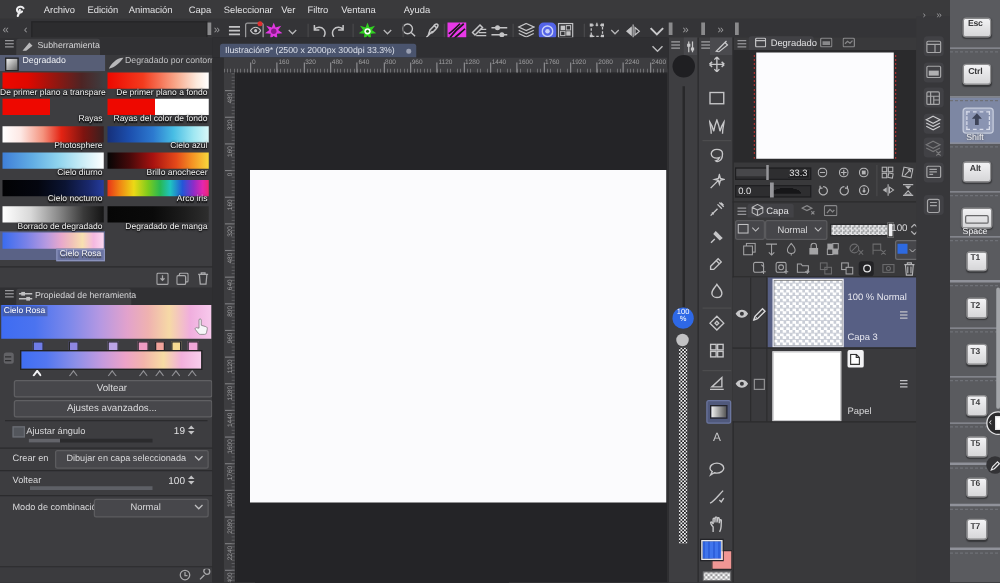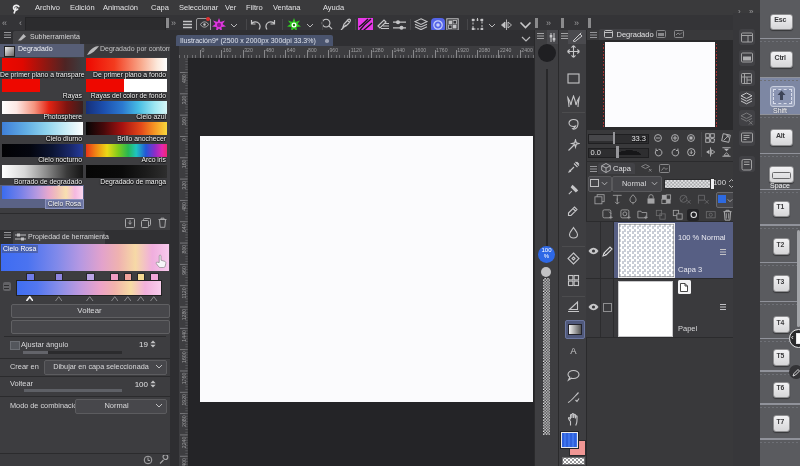--- a/index.html
+++ b/index.html
@@ -229,20 +229,21 @@
 <svg class="abs" style="left:136.8px;top:295.5px" width="7.5" height="5.5" viewBox="0 0 7.5 5.5">
       <path d="M0.5 5 L3.75 0.7 L7 5" stroke="#909094" stroke-width="0.95" fill="none"></path>
     </svg>
 <svg class="abs" style="left:150.2px;top:295.5px" width="7.5" height="5.5" viewBox="0 0 7.5 5.5">
       <path d="M0.5 5 L3.75 0.7 L7 5" stroke="#909094" stroke-width="0.95" fill="none"></path>
     </svg>
 
 <div class="abs" style="left:11px;top:303.5px;width:157px;height:12.5px;background:#47474b;border:1px solid #606063;border-radius:2px;"></div>
 <div class="txt" style="left:0;top:305.6px;width:179px;text-align:center;font-size:7.8px;color:#dcdcde;">Voltear</div>
 <div class="abs" style="left:11px;top:319.5px;width:157px;height:12.5px;background:#47474b;border:1px solid #606063;border-radius:2px;"></div>
+<div class="txt" style="left:0;top:321.6px;width:179px;text-align:center;font-size:7.8px;color:#dcdcde;">Ajustes avanzados...</div>
 <div class="sep" style="left:4px;top:336px;width:162px;height:1px;"></div>
 
 <div class="abs" style="left:10.3px;top:340.5px;width:7.5px;height:7.5px;background:#53565c;border:1px solid #6b6e74;"></div>
 <div class="txt" style="left:21px;top:340px;font-size:7.4px;color:#d8d8da;">Ajustar ángulo</div>
 <div class="txt" style="left:126px;top:339.7px;width:22px;text-align:right;font-size:8px;color:#e0e0e2;">19</div>
 <svg class="abs" style="left:149.5px;top:340px" width="6" height="8" viewBox="0 0 6 8">
       <path d="M0.4 3.2 L3 0.4 L5.6 3.2 Z" fill="#c2c2c4"></path>
       <path d="M0.4 4.8 L3 7.6 L5.6 4.8 Z" fill="#c2c2c4"></path>
     </svg>
 <div class="abs" style="left:23px;top:350.5px;width:99px;height:3px;background:#2b2b2d;"></div>

